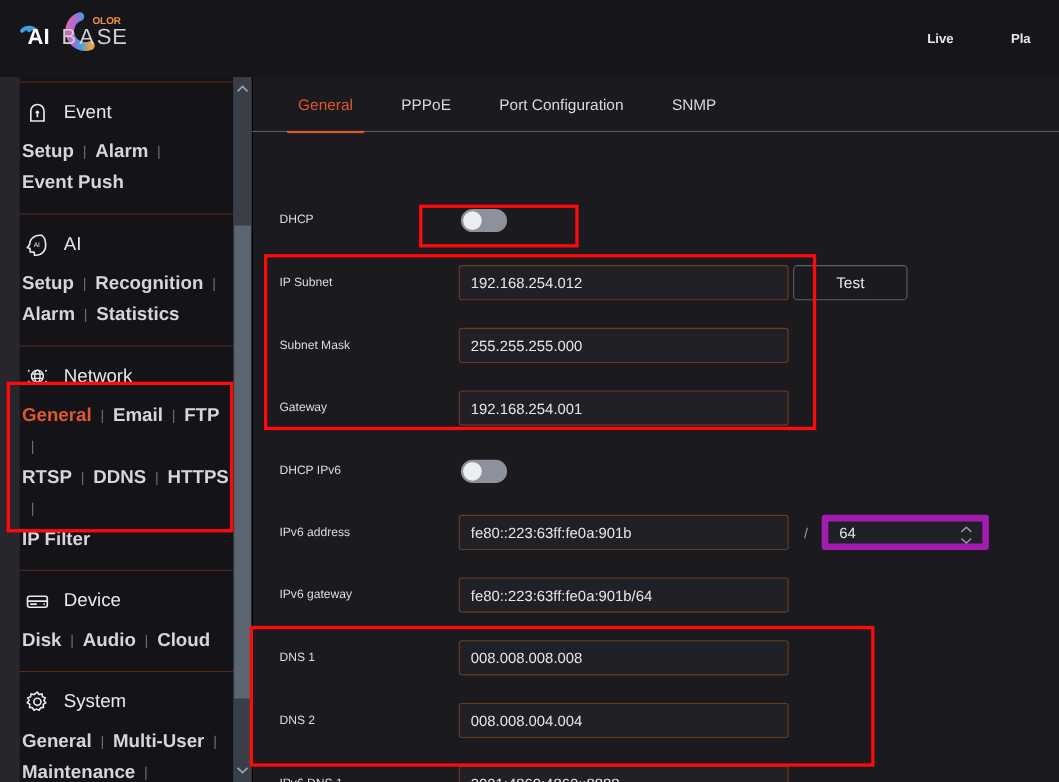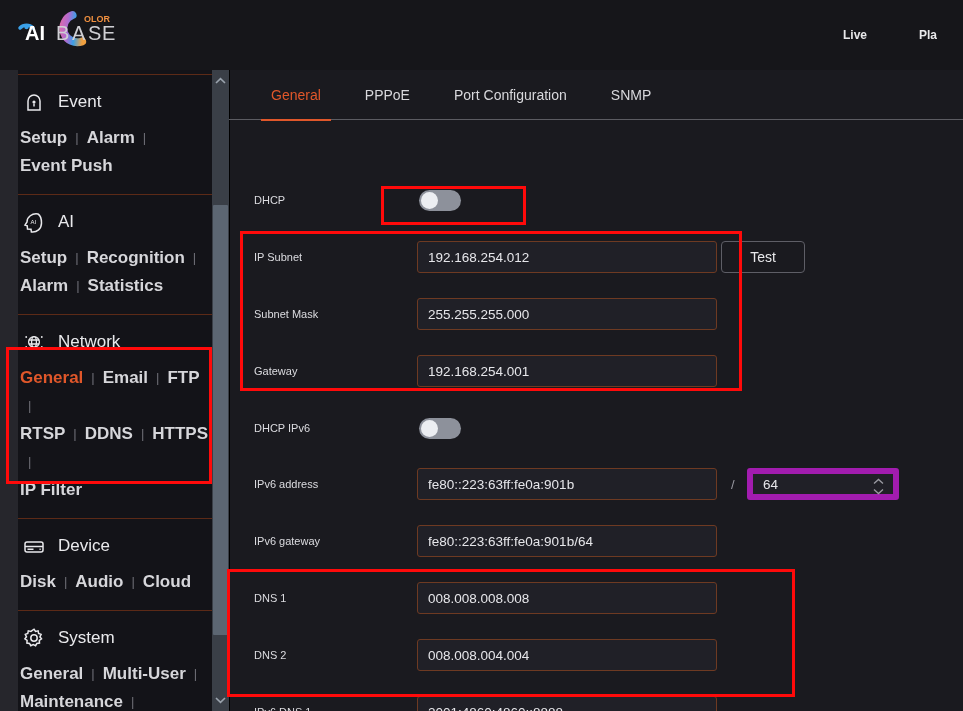--- a/index.html
+++ b/index.html
@@ -113,21 +113,21 @@
   }
   .toggle {
     position: absolute; left: 190px; width: 42px; height: 21px;
     background: #8d919b; border-radius: 11px;
   }
   .toggle .knob {
     position: absolute; left: 2px; top: 2px; width: 17px; height: 17px;
     background: #eceef2; border-radius: 50%;
   }
   .btn-test {
-    position: absolute; left: 492px; width: 84px; height: 32px;
+    position: absolute; left: 492px; width: 104px; height: 32px;
     border: 1px solid #5e5e66; border-radius: 4px;
     color: #e9e9ec; font-size: 14px; background: transparent;
     display: flex; align-items: center; justify-content: center;
   }
   .slash { position: absolute; left: 502px; color: #9a9aa2; font-size: 13px; }
   .spin {
     position: absolute; left: 518px; width: 152px; height: 32px;
     background: #202027; border: 6px solid #a21caf; border-radius: 3px;
     color: #e6e6ea; font-size: 13.5px; padding: 0 10px;
     display: flex; align-items: center;

